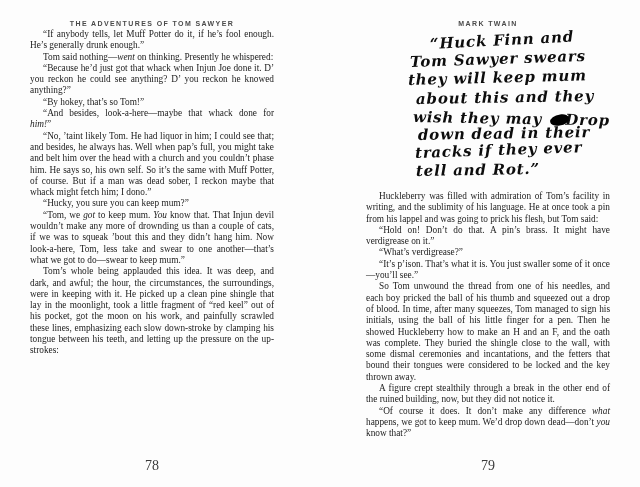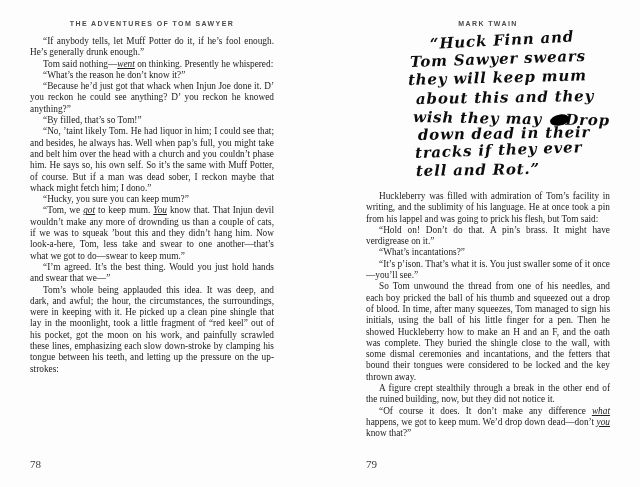--- a/index.html
+++ b/index.html
@@ -17,31 +17,31 @@
   .running-header {
     margin-top: 20px;
     text-align: center;
     font-family: "Liberation Sans", sans-serif;
     font-size: 7px;
     font-weight: bold;
     letter-spacing: 1.4px;
     color: #4a4a4a;
     white-space: nowrap;
   }
-  .body-text { margin-top: 9px; }
+  .body-text { margin-top: 2px; }
   .page.right .body-text { margin-top: 8px; }
   .para {
     margin: 0;
     text-indent: 13px;
     font-size: 9.3px;
     line-height: 11.3px;
     text-align: justify;
     color: #212121;
   }
-  .para i { font-style: italic; text-decoration: underline; }
+  .para i { font-style: italic; }
   .handwriting {
     margin-top: 8px;
     height: 148px;
     position: relative;
   }
   .hw-line {
     font-family: "DejaVu Serif", "Liberation Serif", serif;
     font-style: italic;
     font-weight: bold;
     font-size: 15px;
@@ -66,62 +66,62 @@
     border-radius: 60% 40% 55% 45%;
     vertical-align: -1px;
     margin-left: 2px;
     margin-right: -4px;
     transform: rotate(-8deg);
   }
   .page-number {
     position: absolute;
     top: 458px;
     left: 0; width: 100%;
-    font-size: 11px;
+    text-align: center;
+    font-size: 14px;
     color: #3a3a3a;
   }
 </style>
 </head>
 <body>
 
 <div class="spread">
 
   <div class="page left">
     <div class="running-header">THE ADVENTURES OF TOM SAWYER</div>
     <div class="body-text">
       <p class="para">“If anybody tells, let Muff Potter do it, if he’s fool enough. He’s generally drunk enough.”</p>
       <p class="para">Tom said nothing—<i>went</i> on thinking. Presently he whispered:</p>
-      <p class="para">“What’s the reason he don’t know it?”</p>
       <p class="para">“Because he’d just got that whack when Injun Joe done it. D’ you reckon he could see anything? D’ you reckon he knowed anything?”</p>
-      <p class="para">“By filled, that’s so Tom!”</p>
+      <p class="para">“By hokey, that’s so Tom!”</p>
+      <p class="para">“And besides, look-a-here—maybe that whack done for <i>him!</i>”</p>
       <p class="para">“No, ’taint likely Tom. He had liquor in him; I could see that; and besides, he always has. Well when pap’s full, you might take and belt him over the head with a church and you couldn’t phase him. He says so, his own self. So it’s the same with Muff Potter, of course. But if a man was dead sober, I reckon maybe that whack might fetch him; I dono.”</p>
       <p class="para">“Hucky, you sure you can keep mum?”</p>
       <p class="para">“Tom, we <i>got</i> to keep mum. <i>You</i> know that. That Injun devil wouldn’t make any more of drownding us than a couple of cats, if we was to squeak ’bout this and they didn’t hang him. Now look-a-here, Tom, less take and swear to one another—that’s what we got to do—swear to keep mum.”</p>
-      <p class="para">“I’m agreed. It’s the best thing. Would you just hold hands and swear that we—”</p>
       <p class="para">Tom’s whole being applauded this idea. It was deep, and dark, and awful; the hour, the circumstances, the surroundings, were in keeping with it. He picked up a clean pine shingle that lay in the moonlight, took a little fragment of “red keel” out of his pocket, got the moon on his work, and painfully scrawled these lines, emphasizing each slow down-stroke by clamping his tongue between his teeth, and letting up the pressure on the up-strokes:</p>
     </div>
     <div class="page-number">78</div>
   </div>
 
   <div class="page right">
     <div class="running-header">MARK TWAIN</div>
     <div class="handwriting">
       <div class="hw-line">“Huck Finn and</div>
       <div class="hw-line">Tom Sawyer swears</div>
       <div class="hw-line">they will keep mum</div>
       <div class="hw-line">about this and they</div>
       <div class="hw-line">wish they may <span class="blot"></span>Drop</div>
       <div class="hw-line">down dead in their</div>
       <div class="hw-line">tracks if they ever</div>
       <div class="hw-line">tell and Rot.”</div>
     </div>
     <div class="body-text">
       <p class="para">Huckleberry was filled with admiration of Tom’s facility in writing, and the sublimity of his language. He at once took a pin from his lappel and was going to prick his flesh, but Tom said:</p>
       <p class="para">“Hold on! Don’t do that. A pin’s brass. It might have verdigrease on it.”</p>
-      <p class="para">“What’s incantations?”</p>
+      <p class="para">“What’s verdigrease?”</p>
       <p class="para">“It’s p’ison. That’s what it is. You just swaller some of it once—you’ll see.”</p>
       <p class="para">So Tom unwound the thread from one of his needles, and each boy pricked the ball of his thumb and squeezed out a drop of blood. In time, after many squeezes, Tom managed to sign his initials, using the ball of his little finger for a pen. Then he showed Huckleberry how to make an H and an F, and the oath was complete. They buried the shingle close to the wall, with some dismal ceremonies and incantations, and the fetters that bound their tongues were considered to be locked and the key thrown away.</p>
       <p class="para">A figure crept stealthily through a break in the other end of the ruined building, now, but they did not notice it.</p>
       <p class="para">“Of course it does. It don’t make any difference <i>what</i> happens, we got to keep mum. We’d drop down dead—don’t <i>you</i> know that?”</p>
     </div>
     <div class="page-number">79</div>
   </div>
 
 </div>
 

